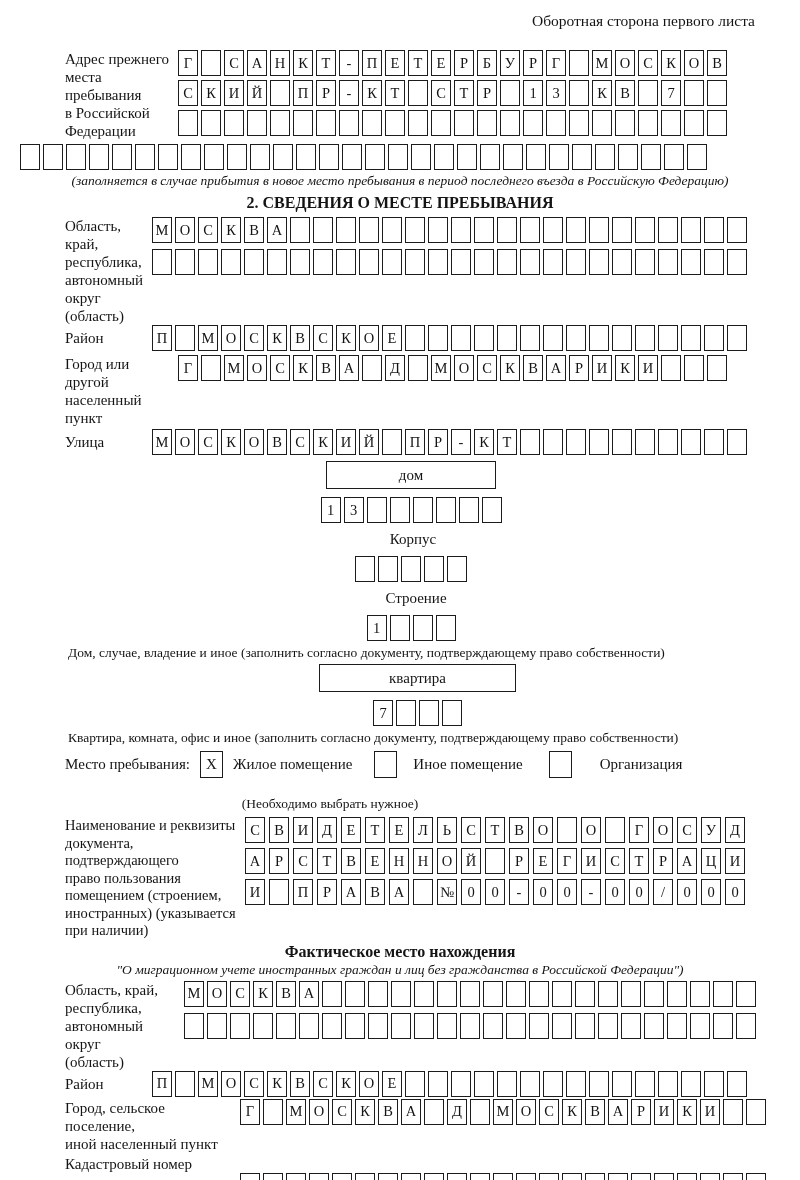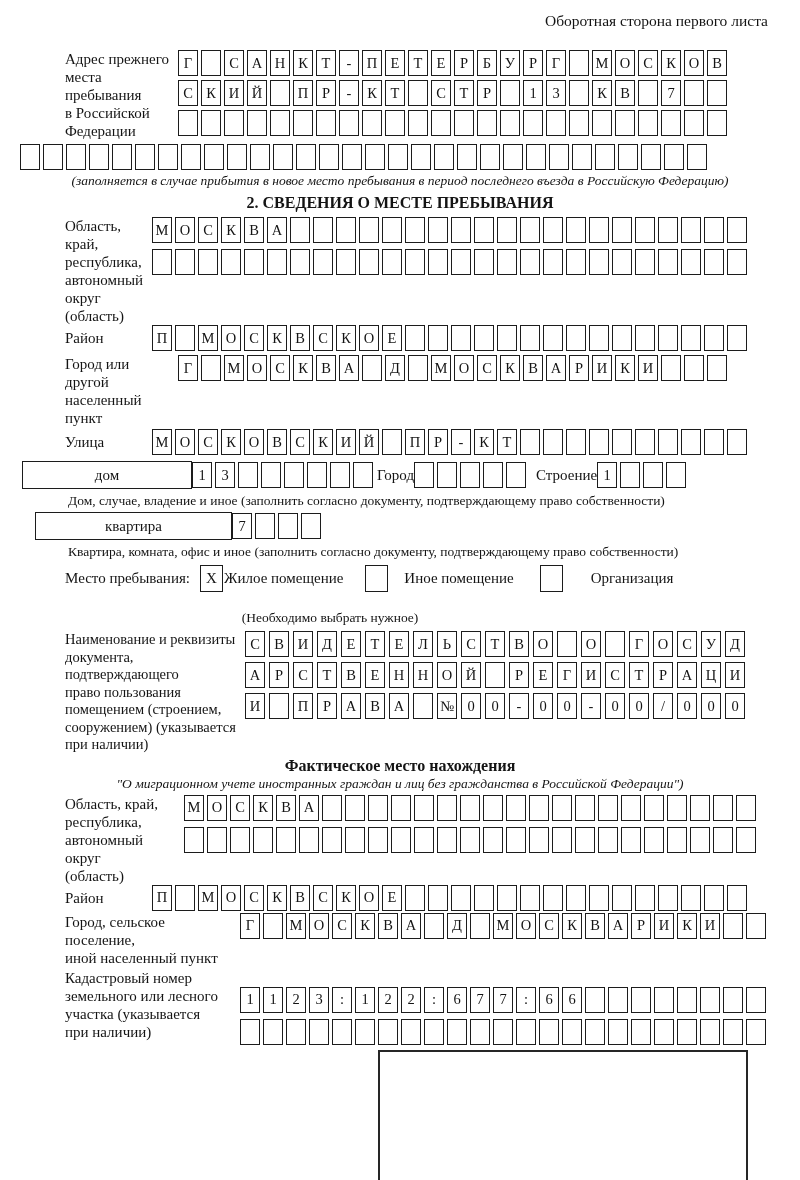--- a/index.html
+++ b/index.html
@@ -4,21 +4,21 @@
 <style>
   html,body { margin:0; padding:0; }
   body {
     width:800px; height:1180px; overflow:hidden;
     background:#fff; color:#141414;
     font-family:"Liberation Serif","DejaVu Serif",serif;
     position:relative;
   }
   .page { padding-top:12px; }
 
-  .side-note { text-align:right; padding-right:32px; font-size:15.5px; }
+  .side-note { text-align:right; padding-right:45px; font-size:15.5px; }
 
   
   .cells { display:flex; gap:3px; }
   .cells.wgap { gap:4px; }
   .cell {
     width:18px; height:24px; flex:0 0 auto;
     border:1.6px solid #1c1c1c;
     display:flex; align-items:center; justify-content:center;
     font-size:14.5px; background:#fff;
   }
@@ -33,21 +33,21 @@
   }
 
   .full-row { padding-left:20px; margin-top:4px; }
 
   .cnote { text-align:center; font-size:13.5px; line-height:17px; margin-top:2px;font-style:italic; }
   .caption { font-size:13.5px; line-height:17px; padding-left:65px; margin-top:3px; }
 
   .sec-title { text-align:center; font-weight:bold; font-size:16px; margin-top:5px; }
 
   
-  .houserow { display:flex; align-items:center; gap:0; margin-top:6px; }
+  .houserow { display:flex; align-items:center; gap:8px; margin-top:6px;flex-direction:column; }
   .widebox {
     border:1.6px solid #1c1c1c; height:26px;
     display:flex; align-items:center; justify-content:center;
     font-size:15px; flex:0 0 auto;
   }
   .inline-label { font-size:15px; flex:0 0 auto; }
 
   
   .chkrow { display:flex; align-items:center; padding-left:65px; margin-top:5px; font-size:15px; }
   .checkbox {
@@ -358,21 +358,21 @@
     <div class="cells">
         <div class="cell">1</div>
         <div class="cell">3</div>
         <div class="cell"></div>
         <div class="cell"></div>
         <div class="cell"></div>
         <div class="cell"></div>
         <div class="cell"></div>
         <div class="cell"></div>
       </div>
-    <div class="inline-label" style="margin-left:4px">Город</div>
+    <div class="inline-label" style="margin-left:4px">Корпус</div>
     <div class="cells">
         <div class="cell"></div>
         <div class="cell"></div>
         <div class="cell"></div>
         <div class="cell"></div>
         <div class="cell"></div>
       </div>
     <div class="inline-label" style="margin-left:10px">Строение</div>
     <div class="cells">
         <div class="cell">1</div>
@@ -390,34 +390,34 @@
         <div class="cell"></div>
         <div class="cell"></div>
         <div class="cell"></div>
       </div>
   </div>
   <div class="caption" style="padding-left:68px">Квартира, комната, офис и иное (заполнить согласно документу, подтверждающему право собственности)</div>
 
   <div class="chkrow">
     <span>Место пребывания:</span>
     <span class="checkbox" style="margin-left:10px">X</span>
-    <span style="margin-left:1px">Жилое помещение</span>
+    <span style="margin-left:10px">Жилое помещение</span>
     <span class="checkbox" style="margin-left:22px"></span>
     <span style="margin-left:16px">Иное помещение</span>
     <span class="checkbox" style="margin-left:26px"></span>
     <span style="margin-left:28px">Организация</span>
   </div>
   <div class="need-note">(Необходимо выбрать нужное)</div>
 
   <div class="frow mt5">
     <div class="flabel doc-label" style="width:180px">Наименование и реквизиты
 документа, подтверждающего
 право пользования
 помещением (строением,
-сооружением) (указывается
+иностранных) (указывается
 при наличии)</div>
     <div class="cellcol" style="gap:5px">
       <div class="cells wgap">
           <div class="cell">С</div>
           <div class="cell">В</div>
           <div class="cell">И</div>
           <div class="cell">Д</div>
           <div class="cell">Е</div>
           <div class="cell">Т</div>
           <div class="cell">Е</div>

